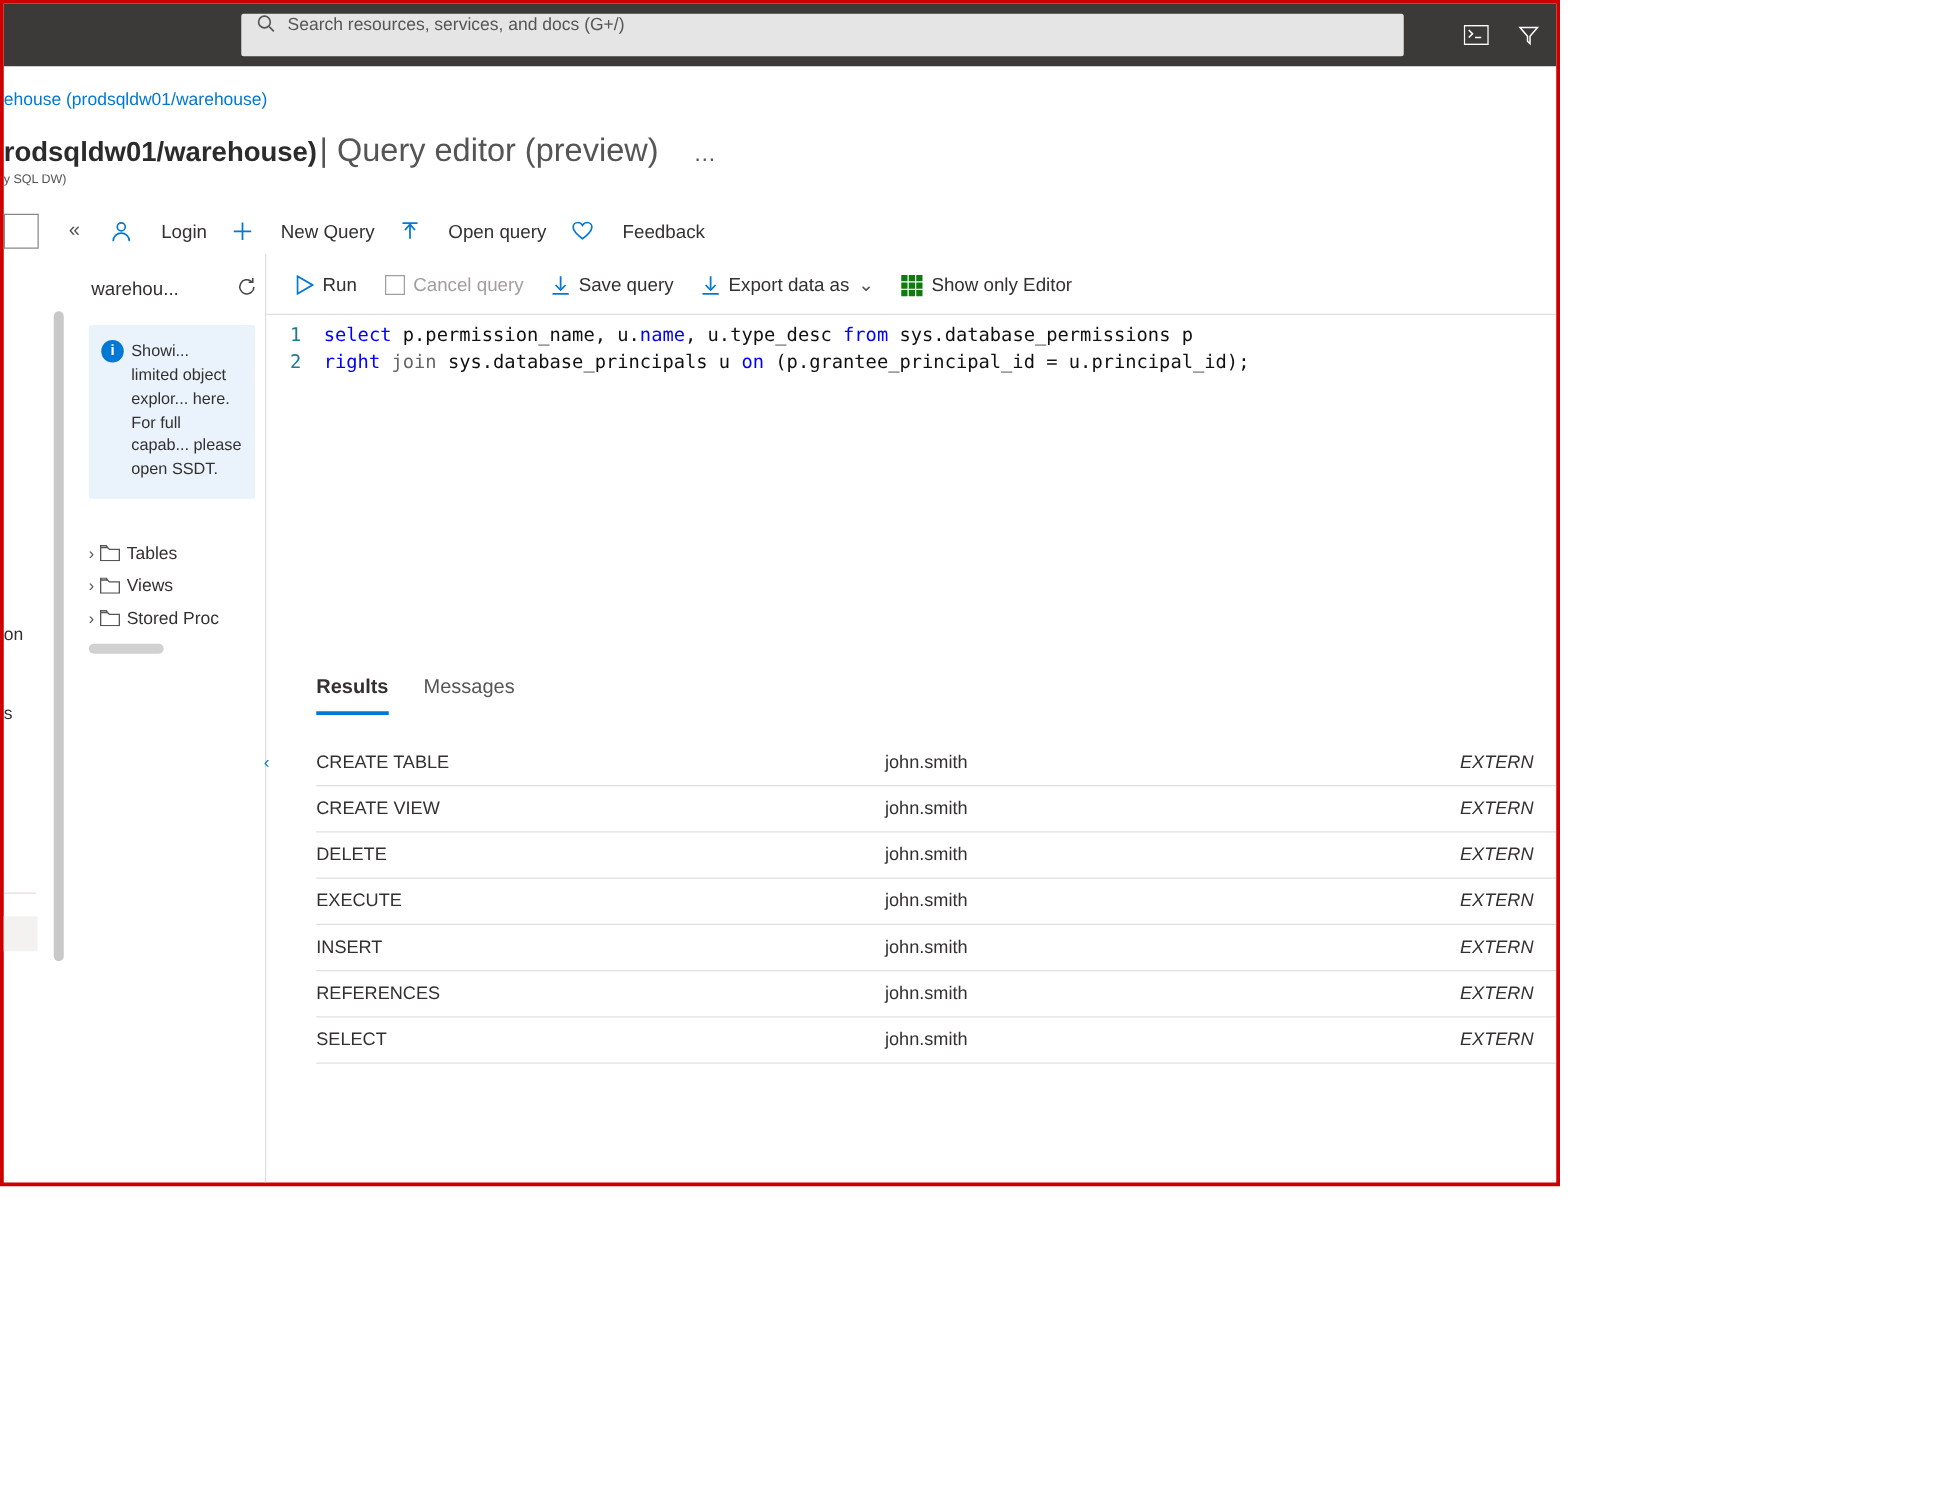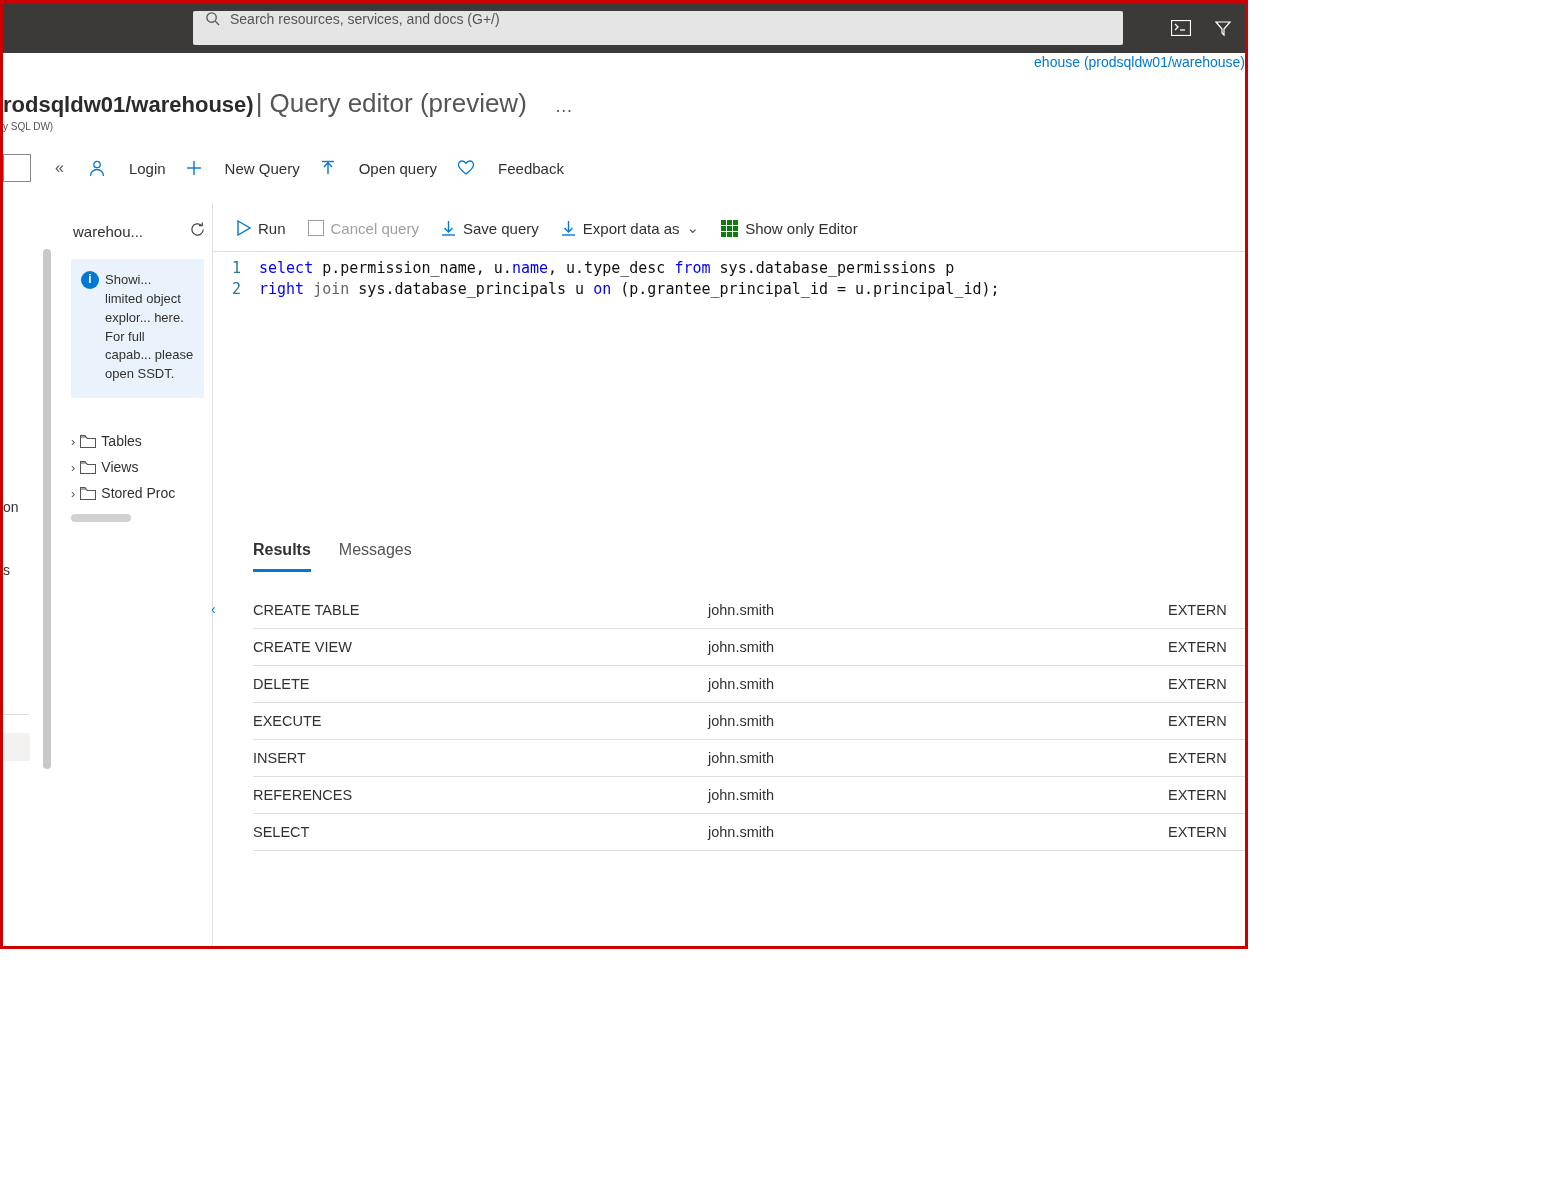--- a/index.html
+++ b/index.html
@@ -37,22 +37,21 @@
     margin-left: auto;
     display: flex;
     gap: 22px;
     align-items: center;
     color: #fff;
   }
   .topbar-icons .ticon { width: 20px; height: 20px; display:flex; align-items:center; justify-content:center; }
 
   
   .bc-row {
-    padding: 1px 0 0 0;
-    text-align: right;
+    padding: 18px 0 0 0;
   }
   .bc-link {
     color: #0078d4;
     font-size: 14px;
     text-decoration: none;
     cursor: pointer;
   }
 
   
   .title-row {
@@ -244,21 +243,21 @@
     padding: 20px 0 0 40px;
   }
   .rrow {
     display:flex;
     border-bottom:1px solid #e1dfdd;
     font-size:14.5px;
     height:37px; align-items:center;
   }
   .rrow .c1 { width: 455px; }
   .rrow .c2 { width: 460px; }
-  .rrow .c3 { flex:1; }
+  .rrow .c3 { flex:1;font-style:italic; }
 </style>
 </head>
 <body>
 
 <div class="topbar">
   <div class="searchbox">
     <svg width="15" height="15" viewBox="0 0 16 16">
         <circle cx="7" cy="7" r="5" fill="none" stroke="#555" stroke-width="1.4"></circle>
         <line x1="11" y1="11" x2="15" y2="15" stroke="#555" stroke-width="1.4"></line>
       </svg>

